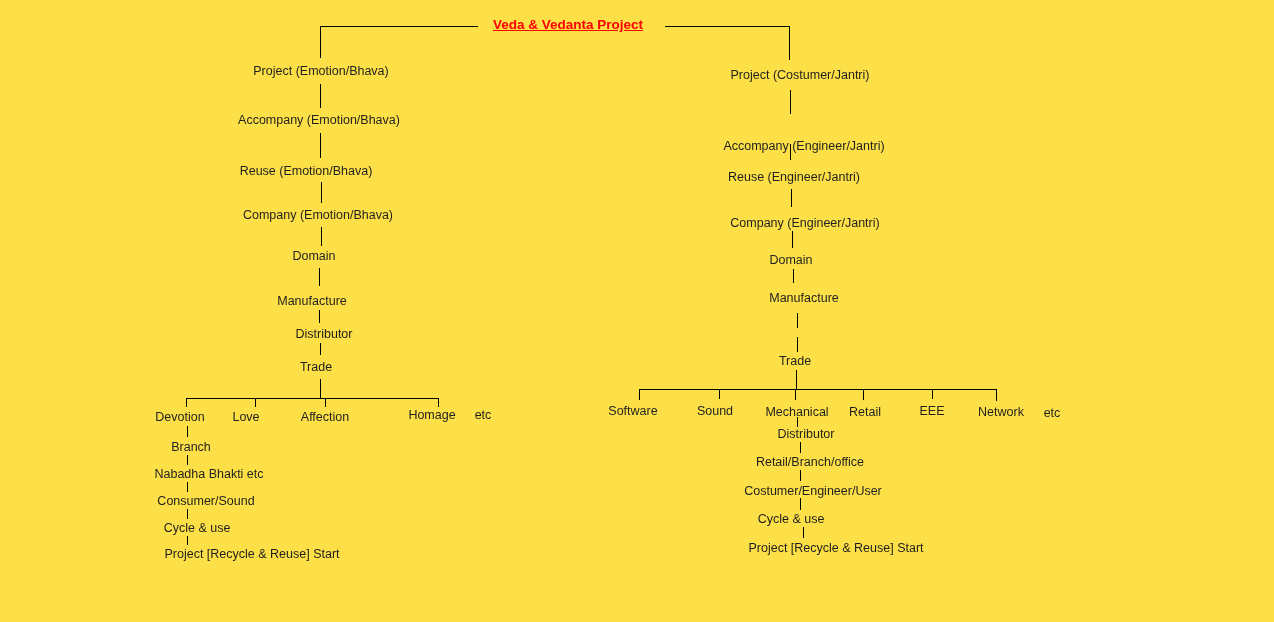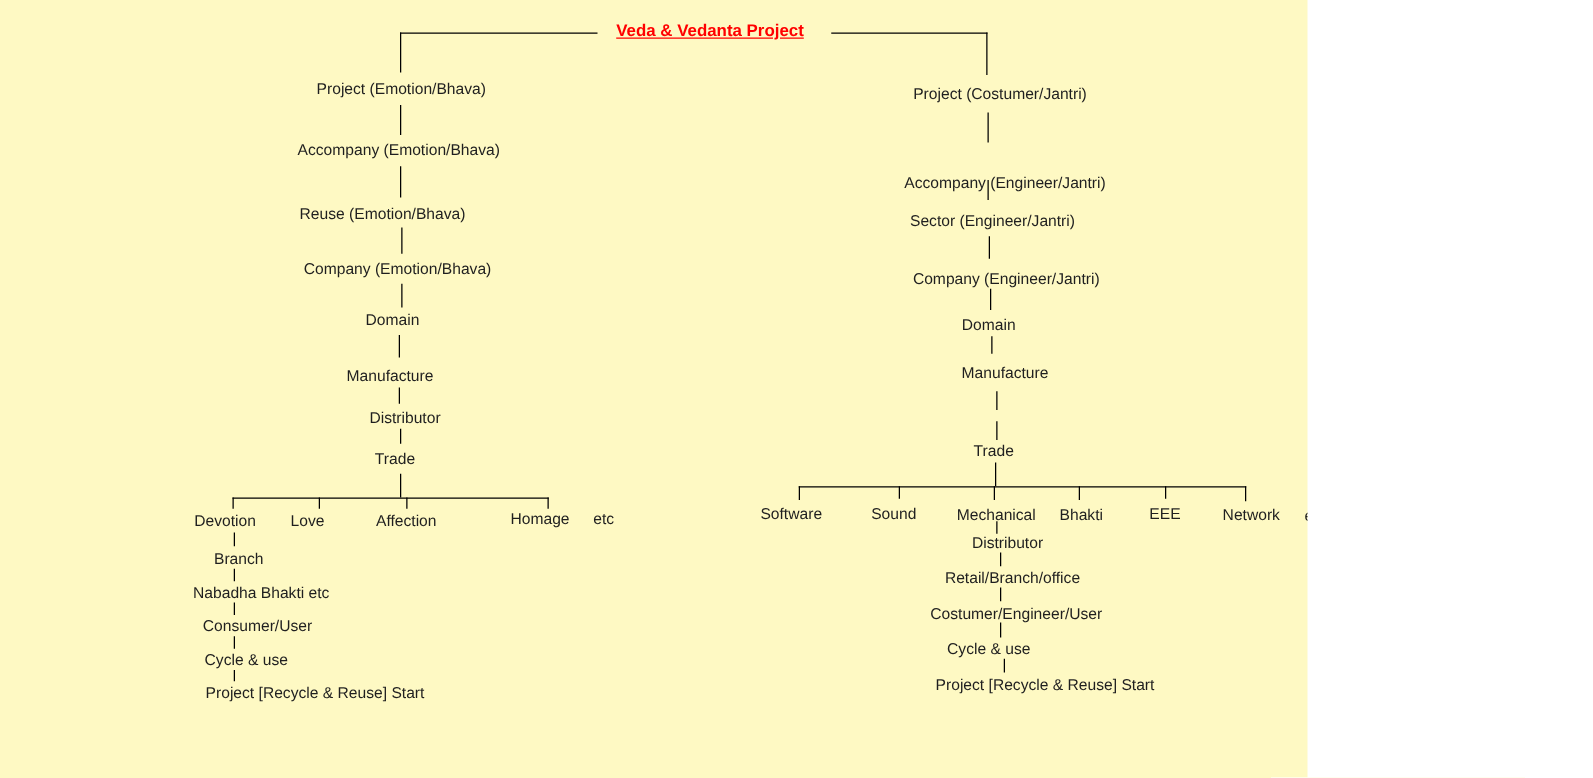--- a/index.html
+++ b/index.html
@@ -1,18 +1,18 @@
 <!DOCTYPE html>
 <html><head>
 <meta charset="utf-8">
 <style>
   * { margin:0; padding:0; box-sizing:border-box; }
   html,body { background:#ffffff; }
   .canvas {
-    position:relative; width:1046px; height:622px; background:#fef9c3;
+    position:relative; width:1274px; height:622px; background:#fde047;
     font-family:"Liberation Sans", sans-serif; color:#1f1f1f; overflow:hidden;
   }
   .node {
     position:absolute; transform:translateX(-50%);
     white-space:nowrap; font-size:12.5px; line-height:16px;
   }
   .title {
     position:absolute; transform:translateX(-50%);
     white-space:nowrap; font-size:13.5px; line-height:16px;
     font-weight:bold; text-decoration:underline; color:#ff0000;
@@ -62,27 +62,27 @@
   <div class="node" style="left:483px;top:407px">etc</div>
 
   <div class="line" style="left:187px;top:426px;width:1px;height:11px"></div>
   <div class="line" style="left:187px;top:455px;width:1px;height:10px"></div>
   <div class="line" style="left:187px;top:482px;width:1px;height:10px"></div>
   <div class="line" style="left:187px;top:509px;width:1px;height:10px"></div>
   <div class="line" style="left:187px;top:536px;width:1px;height:9px"></div>
 
   <div class="node" style="left:191px;top:439px">Branch</div>
   <div class="node" style="left:209px;top:466px">Nabadha Bhakti etc</div>
-  <div class="node" style="left:206px;top:493px">Consumer/User</div>
+  <div class="node" style="left:206px;top:493px">Consumer/Sound</div>
   <div class="node" style="left:197px;top:520px">Cycle &amp; use</div>
   <div class="node" style="left:252px;top:546px">Project [Recycle &amp; Reuse] Start</div>
 
   <div class="node" style="left:800px;top:67px">Project (Costumer/Jantri)</div>
   <div class="node" style="left:804px;top:138px">Accompany (Engineer/Jantri)</div>
-  <div class="node" style="left:794px;top:169px">Sector (Engineer/Jantri)</div>
+  <div class="node" style="left:794px;top:169px">Reuse (Engineer/Jantri)</div>
   <div class="node" style="left:805px;top:215px">Company (Engineer/Jantri)</div>
   <div class="node" style="left:791px;top:252px">Domain</div>
   <div class="node" style="left:804px;top:290px">Manufacture</div>
   <div class="node" style="left:795px;top:353px">Trade</div>
 
   <div class="line" style="left:790px;top:90px;width:1px;height:24px"></div>
   <div class="line" style="left:790px;top:144px;width:1px;height:16px"></div>
   <div class="line" style="left:791px;top:189px;width:1px;height:18px"></div>
   <div class="line" style="left:792px;top:231px;width:1px;height:17px"></div>
   <div class="line" style="left:793px;top:269px;width:1px;height:14px"></div>
@@ -94,21 +94,21 @@
   <div class="line" style="left:639px;top:389px;width:1px;height:11px"></div>
   <div class="line" style="left:719px;top:389px;width:1px;height:10px"></div>
   <div class="line" style="left:795px;top:389px;width:1px;height:11px"></div>
   <div class="line" style="left:863px;top:389px;width:1px;height:11px"></div>
   <div class="line" style="left:932px;top:389px;width:1px;height:10px"></div>
   <div class="line" style="left:996px;top:389px;width:1px;height:12px"></div>
 
   <div class="node" style="left:633px;top:403px">Software</div>
   <div class="node" style="left:715px;top:403px">Sound</div>
   <div class="node" style="left:797px;top:404px">Mechanical</div>
-  <div class="node" style="left:865px;top:404px">Bhakti</div>
+  <div class="node" style="left:865px;top:404px">Retail</div>
   <div class="node" style="left:932px;top:403px">EEE</div>
   <div class="node" style="left:1001px;top:404px">Network</div>
   <div class="node" style="left:1052px;top:405px">etc</div>
 
   <div class="line" style="left:797px;top:417px;width:1px;height:10px"></div>
   <div class="line" style="left:800px;top:442px;width:1px;height:11px"></div>
   <div class="line" style="left:800px;top:470px;width:1px;height:11px"></div>
   <div class="line" style="left:800px;top:498px;width:1px;height:12px"></div>
   <div class="line" style="left:803px;top:527px;width:1px;height:11px"></div>
 

